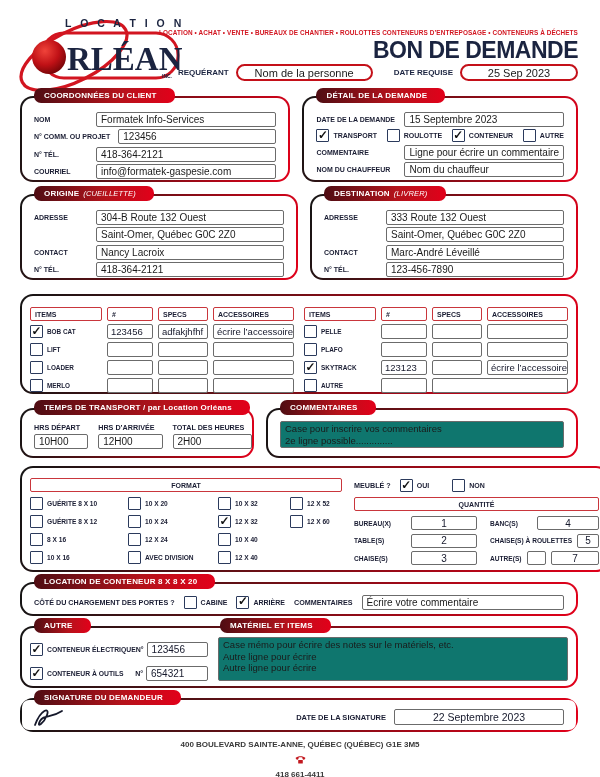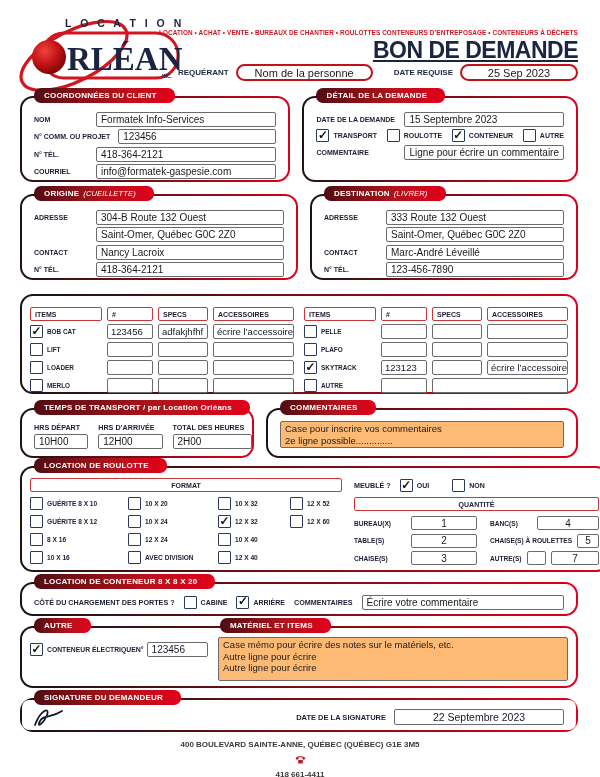--- a/index.html
+++ b/index.html
@@ -5,21 +5,21 @@
   * { margin:0; padding:0; box-sizing:border-box; }
   html,body { background:#fff; }
   body { font-family:"Liberation Sans", sans-serif; color:#15182b; }
   .page { position:relative; width:600px; height:777px; background:#fff; overflow:hidden; }
 
   
   .logo { position:absolute; left:12px; top:6px; }
   .tagline { position:absolute; right:22px; top:29px; width:420px; text-align:right;
              font-size:6.4px; font-weight:bold; color:#d21520; letter-spacing:.1px; }
   .doc-title { position:absolute; right:22px; top:37px; font-size:23px; font-weight:800;
-               color:#1b2440; letter-spacing:-0.5px;text-decoration:underline; }
+               color:#1b2440; letter-spacing:-0.5px; }
   .req-row { position:absolute; left:178px; right:22px; top:64px; display:flex; align-items:center; gap:7px; }
   .req-label { font-size:8px; font-weight:bold; color:#1b2440; white-space:nowrap; }
   .pill-input { border:2px solid #c41019; border-radius:9px; height:17px; display:flex;
                 align-items:center; justify-content:center; font-size:11px; color:#1a1a1a; background:#fff; }
   .pill-req { width:172px; }
   .pill-date { width:148px; }
 
   
   .band { position:absolute; left:20px; right:22px; display:flex; gap:12px; }
   .sect { position:relative; border-radius:13px; padding:2px;
@@ -57,21 +57,21 @@
   .equip-items .cb-lbl { font-size:6.4px; }
   .ebox { border:1.4px solid #6b6b6b; border-radius:2px; height:15px; background:#fff;
           display:flex; align-items:center; padding:0 3px; font-size:9.5px; white-space:nowrap; overflow:hidden; }
   .span2 { grid-column:3 / 5; }
 
   
   .temps-row { display:flex; gap:10px; padding:2px 4px; }
   .temps-col { flex:1; }
   .temps-col .flabel { min-width:0; display:block; margin-bottom:2px; font-size:7.2px; }
   .temps-col .fbox { width:100%; }
-  .memo { border:1.4px solid #6b6b6b; border-radius:2px; background:#fdba74; margin:2px 4px;
+  .memo { border:1.4px solid #6b6b6b; border-radius:2px; background:#0f766e; margin:2px 4px;
           padding:1px 4px; font-size:9.5px; line-height:11.5px; color:#1a1a1a; }
 
   
   .roul-wrap { display:flex; gap:12px; }
   .roul-left { width:312px; }
   .roul-right { flex:1; }
   .format-grid { display:grid; grid-template-columns:94px 86px 68px 1fr; gap:5px 4px; margin-top:5px; }
   .fmt-cell { display:flex; align-items:center; }
   .fmt-cell .cb-lbl { font-size:6.6px; }
   .meuble-row { display:flex; align-items:center; gap:9px; margin:1px 0 5px 0; }
@@ -185,20 +185,24 @@
             </span>
           <span style="display:flex;align-items:center;">
               <span class="cb"></span>
               <span class="cb-lbl">AUTRE</span>
             </span>
         </div>
         <div class="frow">
             <span class="flabel flabel-wide">COMMENTAIRE</span>
           <div class="fbox">Ligne pour écrire un commentaire</div>
           </div>
+        <div class="frow">
+            <span class="flabel flabel-wide">NOM DU CHAUFFEUR</span>
+          <div class="fbox">Nom du chauffeur</div>
+          </div>
       </div>
     </div>
   </div>
 
   <div class="band" style="top:194px; height:86px;">
     <div class="sect" style="width:278px;">
       <div class="sect-hdr"><span>ORIGINE</span><i>(CUEILLETTE)</i></div>
       <div class="sect-in">
         <div class="frow">
             <span class="flabel">ADRESSE</span>
@@ -352,21 +356,20 @@
         <div class="memo">
           <div>Case pour inscrire vos commentaires</div>
           <div>2e ligne possible..............</div>
         </div>
       </div>
     </div>
   </div>
 
   <div class="band" style="top:466px; height:106px;">
     <div class="sect" style="flex:1;">
-      <div class="sect-hdr">LOCATION DE ROULOTTE</div>
       <div class="sect-in" style="padding-top:10px;">
         <div class="roul-wrap">
           <div class="roul-left">
             <div class="hcell hcell-center" style="width:100%;">FORMAT</div>
             <div class="format-grid">
               <div class="fmt-cell">
                   <span class="cb"></span>
                   <span class="cb-lbl">GUÉRITE 8 X 10</span>
                 </div>
               <div class="fmt-cell">
@@ -491,20 +494,26 @@
       <div class="sect-hdr">AUTRE</div>
       <div class="sect-hdr hdr2">MATÉRIEL ET ITEMS</div>
       <div class="sect-in" style="padding-top:9px;">
         <div class="am-wrap">
           <div class="am-left">
             <div class="am-row">
               <span class="cb checked"></span>
               <span class="cb-lbl">CONTENEUR ÉLECTRIQUE</span>
               <span class="no-lbl">N°</span>
               <div class="no-box">123456</div>
+            </div>
+            <div class="am-row" style="margin-bottom:0;">
+              <span class="cb checked"></span>
+              <span class="cb-lbl">CONTENEUR À OUTILS</span>
+              <span class="no-lbl">N°</span>
+              <div class="no-box">654321</div>
             </div>
           </div>
           <div class="am-right">
             <div class="memo" style="margin:0; height:44px;">
               <div>Case mémo pour écrire des notes sur le matériels, etc.</div>
               <div>Autre ligne pour écrire</div>
               <div>Autre ligne pour écrire</div>
             </div>
           </div>
         </div>

